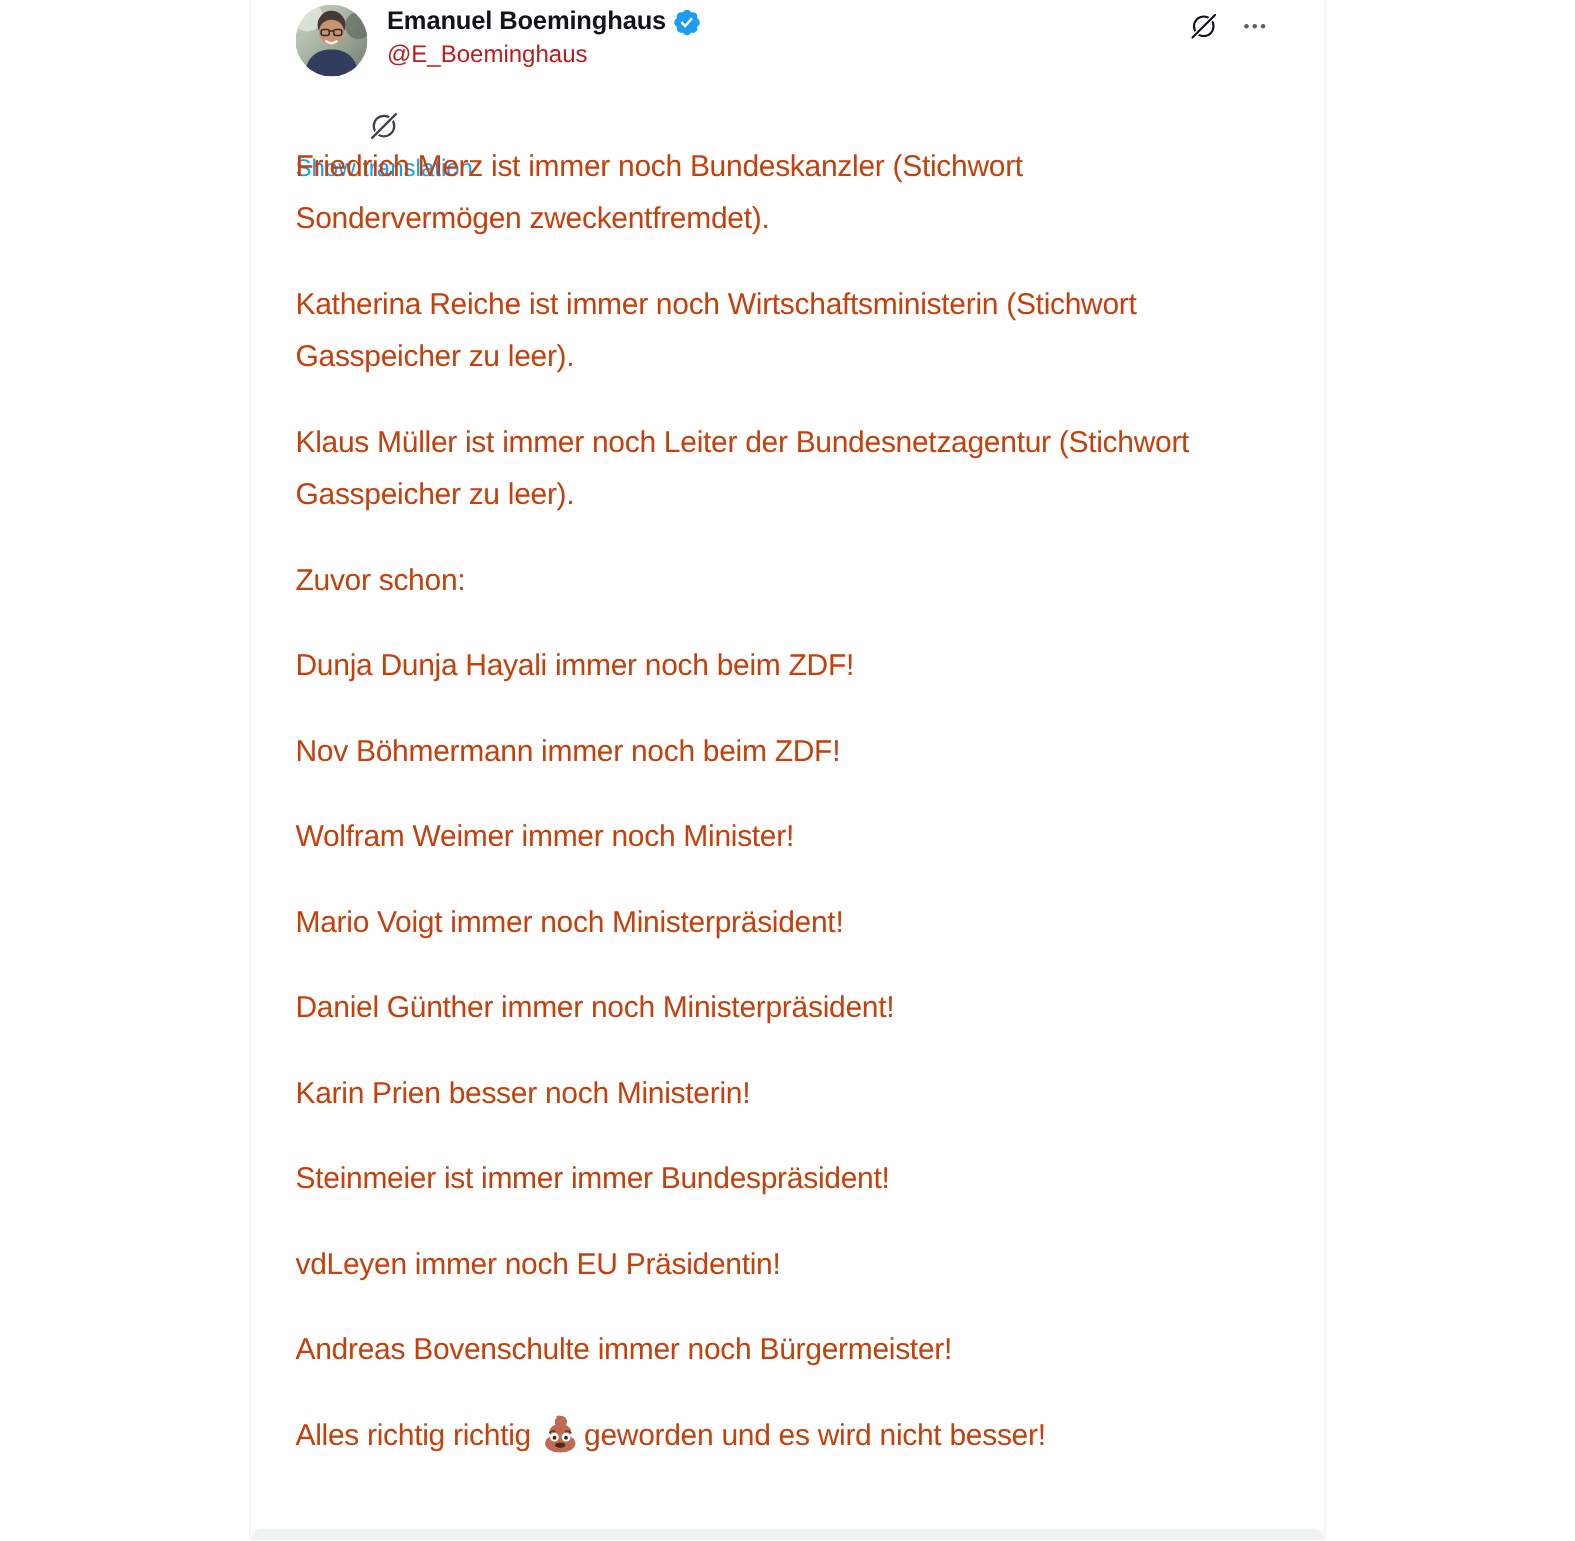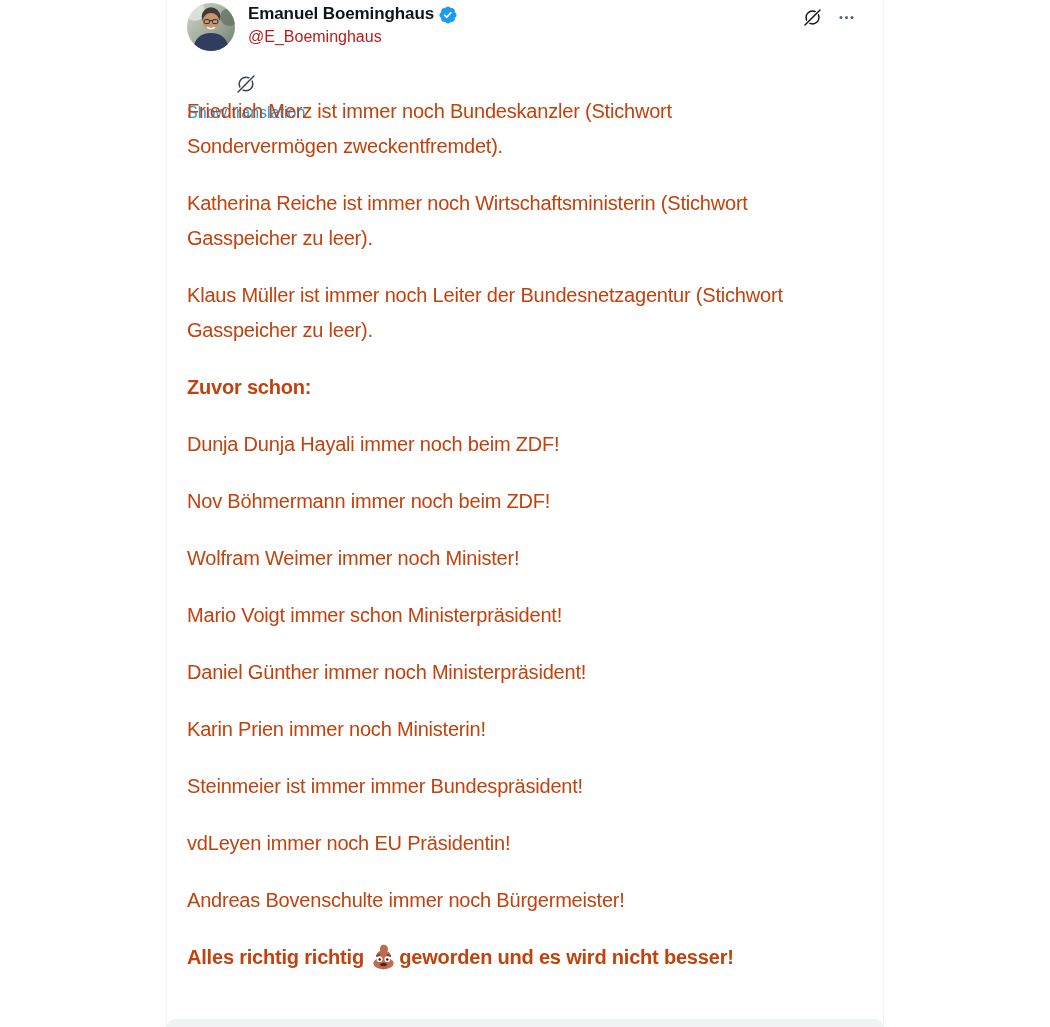--- a/index.html
+++ b/index.html
@@ -17,21 +17,21 @@
   }
   .column {
     position: absolute;
     left: 166px;
     top: 0;
     height: 100%;
     width: 718px;
     box-sizing: border-box;
     border-left: 1px solid #eff3f4;
     border-right: 1px solid #eff3f4;
-    padding: 0 20px;
+    padding: 0 30px;
     background: #ffffff;
   }
   
   .tweet-header {
     display: flex;
     align-items: flex-start;
     padding-top: 3px;
   }
   .avatar {
     width: 48px;
@@ -101,21 +101,21 @@
   
   .tweet-body { margin-top: 0; }
   .tweet-body p {
     margin: 0 0 22px 0;
     font-size: 20px;
     line-height: 35px;
     color: #c2410c;
     letter-spacing: -0.2px;
     white-space: pre-line;
   }
-  .tweet-body p.bold { font-weight: 700; }
+  .tweet-body p.bold { font-weight: 400; }
   .emoji {
     display: inline-block;
     width: 27px;
     height: 27px;
     vertical-align: -6px;
     margin: 0 2px 0 1px;
   }
   
   .bottom-panel {
     position: absolute;
@@ -202,23 +202,23 @@
       <p>Friedrich Merz ist immer noch Bundeskanzler (Stichwort
 Sondervermögen zweckentfremdet).</p>
       <p>Katherina Reiche ist immer noch Wirtschaftsministerin (Stichwort
 Gasspeicher zu leer).</p>
       <p>Klaus Müller ist immer noch Leiter der Bundesnetzagentur (Stichwort
 Gasspeicher zu leer).</p>
       <p class="bold">Zuvor schon:</p>
       <p>Dunja Dunja Hayali immer noch beim ZDF!</p>
       <p>Nov Böhmermann immer noch beim ZDF!</p>
       <p>Wolfram Weimer immer noch Minister!</p>
-      <p>Mario Voigt immer schon Ministerpräsident!</p>
+      <p>Mario Voigt immer noch Ministerpräsident!</p>
       <p>Daniel Günther immer noch Ministerpräsident!</p>
-      <p>Karin Prien immer noch Ministerin!</p>
+      <p>Karin Prien besser noch Ministerin!</p>
       <p>Steinmeier ist immer immer Bundespräsident!</p>
       <p>vdLeyen immer noch EU Präsidentin!</p>
       <p>Andreas Bovenschulte immer noch Bürgermeister!</p>
       <p class="bold"><span>Alles richtig richtig </span><svg class="emoji" viewBox="0 0 36 36">
             <ellipse cx="18" cy="27" rx="13.5" ry="8.2" fill="#bf6a52"></ellipse>
             <ellipse cx="18" cy="16.5" rx="9.5" ry="7" fill="#bf6a52"></ellipse>
             <ellipse cx="18.6" cy="8" rx="5.4" ry="5.6" fill="#bf6a52"></ellipse>
             <path d="M14 3.2 q4 -2.4 5.5 1.2 z" fill="#bf6a52"></path>
             <circle cx="12.8" cy="21.5" r="3.9" fill="#ffffff"></circle>
             <circle cx="23.2" cy="21.5" r="3.9" fill="#ffffff"></circle>

